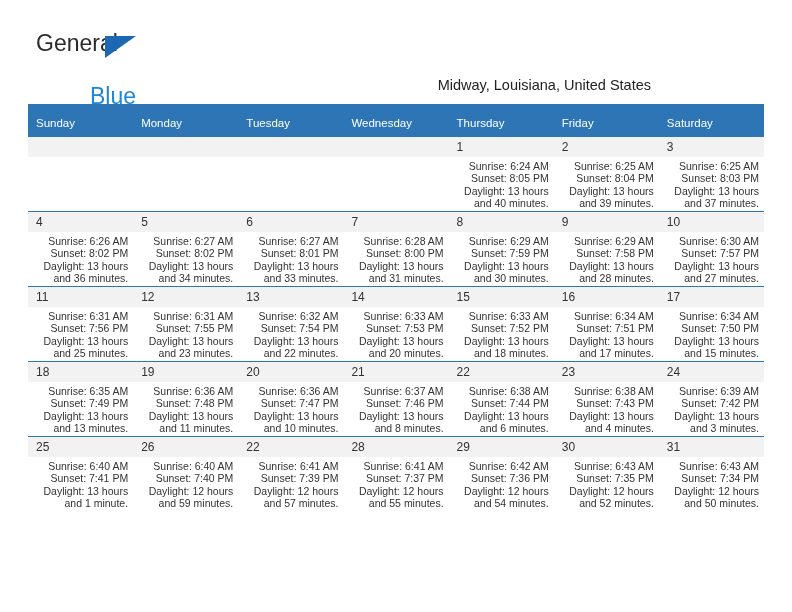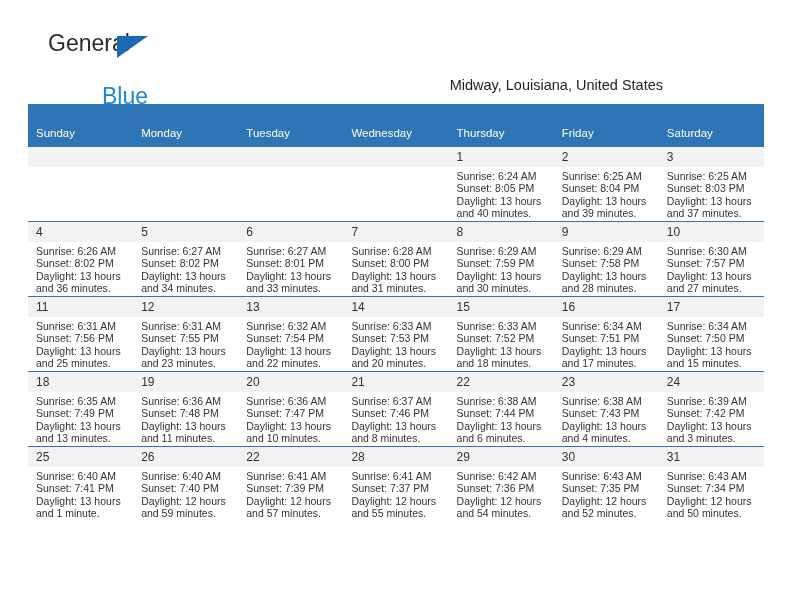--- a/index.html
+++ b/index.html
@@ -17,21 +17,21 @@
   .page {
     position: relative;
     width: 792px;
     height: 612px;
     box-sizing: border-box;
   }
 
   
   .top {
     position: absolute;
-    left: 12px;
+    left: 0;
     top: 0;
     width: 689px;
     height: 104px;
   }
   .logo {
     position: absolute;
     left: 36px;
     top: 32px;
     width: 190px;
     height: 56px;
@@ -93,21 +93,21 @@
     width: 736px;
     border-collapse: collapse;
     table-layout: fixed;
   }
   .cal th {
     background: #2e75b6;
     color: #ffffff;
     font-size: 11.5px;
     font-weight: normal;
     text-align: left;
-    padding: 20px 0 5px 8px;
+    padding: 10px 0 5px 8px;
     height: 18px;
     border: none;
   }
   .cal td {
     width: 105.14px;
     height: 74px;
     vertical-align: top;
     padding: 0;
     border: none;
     border-top: 1px solid #2e75b6;
@@ -131,20 +131,21 @@
   }
   td.blank .daynum {
     background: #f2f2f2;
   }
   .info {
     display: block;
     padding: 3px 5px 0 8px;
     font-size: 10.5px;
     line-height: 12.4px;
     color: #333333;
+    text-align: right;
   }
   .info span {
     display: block;
     white-space: nowrap;
   }
 </style>
 </head>
 <body>
 
 <div class="page">

